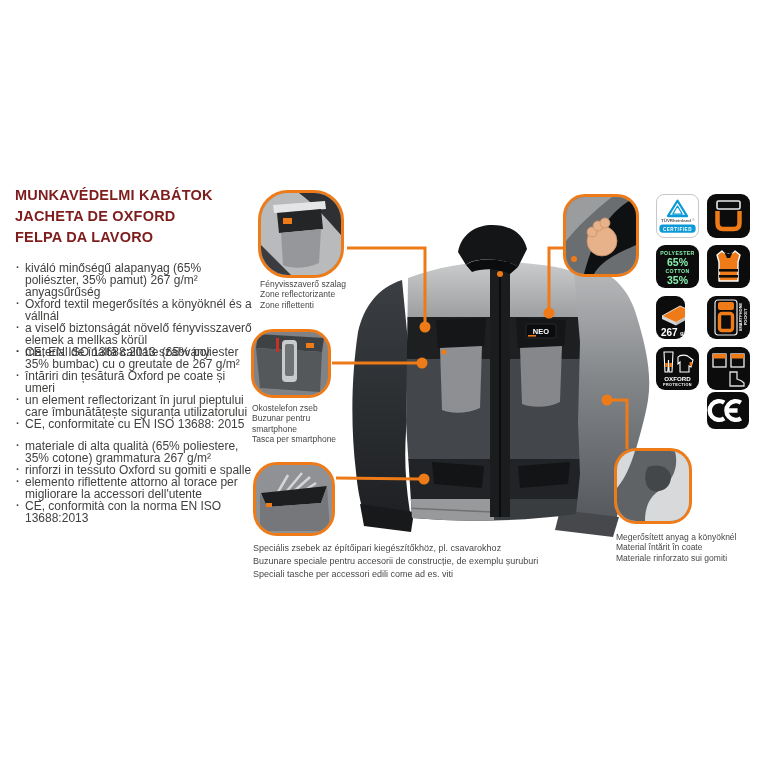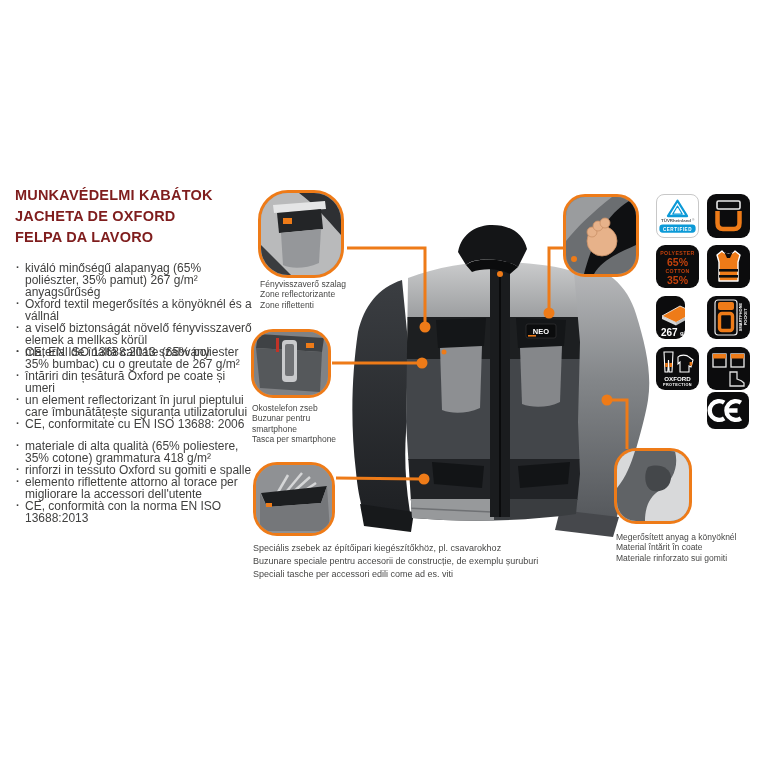--- a/index.html
+++ b/index.html
@@ -25,21 +25,21 @@
   .lab1{left:260px;top:279px;}
   .lab2{left:420px;top:183px;width:139px;text-align:right;}
   .lab3{left:252px;top:403px;}
   .lab4{left:253px;top:542px;width:430px;font-size:9px;line-height:13px;}
   .lab5{left:616px;top:532px;width:160px;}
   
   .badge{box-sizing:border-box;background:#0c0c0d;border-radius:9px;overflow:hidden;}
   .badge svg{display:block;}
   .b-tuv {left:656px;top:194px;width:43px;height:44px;background:#fff;border:1px solid #c8c8c8;border-radius:8px;}
   .b-pocket{left:707px;top:194px;width:43px;height:44px;}
-  .b-comp{left:656px;top:245px;width:43px;height:43px;color:#c2410c;text-align:center;}
+  .b-comp{left:656px;top:245px;width:43px;height:43px;color:#86efac;text-align:center;}
   .b-vest{left:707px;top:245px;width:43px;height:43px;}
   .b-weight{left:656px;top:296px;width:29px;height:43px;}
   .b-phone{left:707px;top:296px;width:43px;height:43px;}
   .b-oxford{left:656px;top:347px;width:43px;height:43px;}
   .b-boot{left:707px;top:347px;width:43px;height:43px;}
   .b-ce{left:707px;top:392px;width:42px;height:37px;border-radius:8px;}
   .comp-s{font-size:5.2px;font-weight:bold;letter-spacing:.4px;line-height:7px;margin-top:1px;}
   .comp-b{font-size:10.5px;font-weight:bold;line-height:10px;}
   .b-comp .wrap{padding-top:4px;}
 </style>
@@ -57,24 +57,24 @@
   <div class="abs bullets sec-hu">
     <div class="bullet">kiváló minőségű alapanyag (65% poliészter, 35% pamut) 267 g/m² anyagsűrűség</div>
     <div class="bullet">Oxford textil megerősítés a könyöknél és a vállnál</div>
     <div class="bullet">a viselő biztonságát növelő fényvisszaverő elemek a mellkas körül</div>
     <div class="bullet">CE, EN ISO 13688:2013 szabvány</div>
   </div>
   <div class="abs bullets sec-ro">
     <div class="bullet">material de înaltă calitate (65% poliester 35% bumbac) cu o greutate de 267 g/m²</div>
     <div class="bullet">întăriri din țesătură Oxford pe coate și umeri</div>
     <div class="bullet">un element reflectorizant în jurul pieptului care îmbunătățește siguranța utilizatorului</div>
-    <div class="bullet">CE, conformitate cu EN ISO 13688: 2006</div>
+    <div class="bullet">CE, conformitate cu EN ISO 13688: 2015</div>
   </div>
   <div class="abs bullets sec-it">
-    <div class="bullet">materiale di alta qualità (65% poliestere, 35% cotone) grammatura 418 g/m²</div>
+    <div class="bullet">materiale di alta qualità (65% poliestere, 35% cotone) grammatura 267 g/m²</div>
     <div class="bullet">rinforzi in tessuto Oxford su gomiti e spalle</div>
     <div class="bullet">elemento riflettente attorno al torace per migliorare la accessori dell'utente</div>
     <div class="bullet">CE, conformità con la norma EN ISO 13688:2013</div>
   </div>
 
   <svg class="abs" style="left:340px;top:222px" width="330" height="318" viewBox="0 0 330 318">
     <defs>
       <linearGradient id="gRight" x1="0" y1="0" x2="0" y2="1">
         <stop offset="0" stop-color="#bcbdbf"></stop>
           <stop offset="0.45" stop-color="#84878a"></stop>

